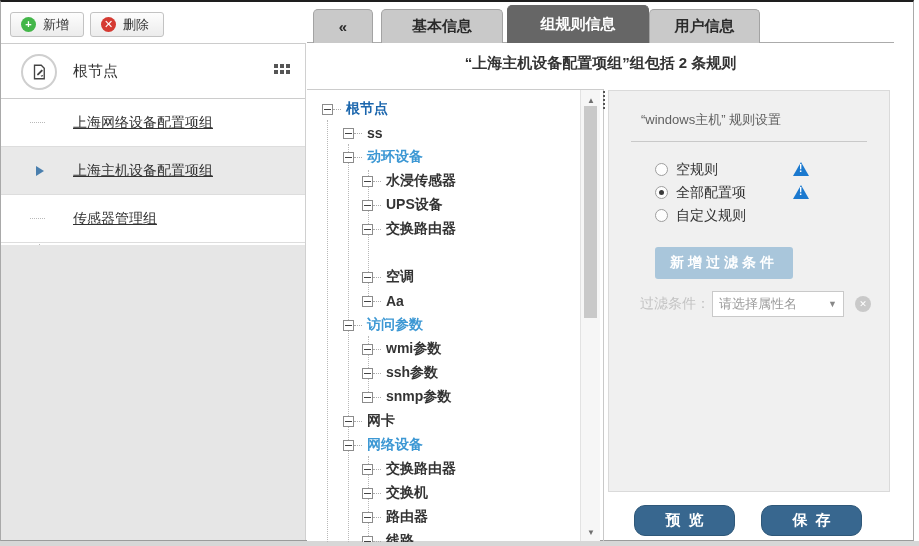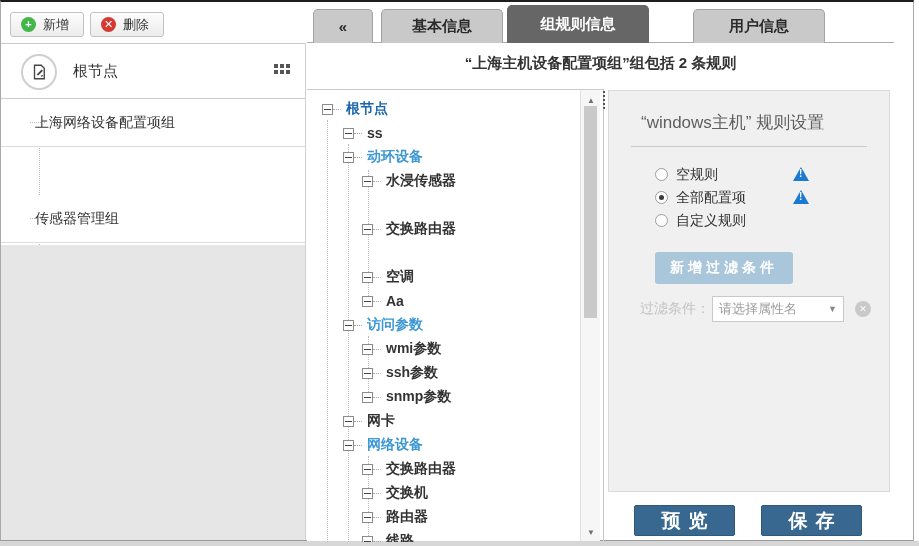--- a/index.html
+++ b/index.html
@@ -27,21 +27,21 @@
              border-top:1px solid #ccc; border-bottom:1px solid #ccc; display:flex; align-items:center; }
   .sb-circle { position:absolute; left:20px; top:10px; width:36px; height:36px; border-radius:50%;
                border:2px solid #cfcfcf; background:#fff; display:flex; align-items:center; justify-content:center; }
   .sb-root-label { position:absolute; left:72px; font-size:15px; color:#333; }
   .grid-icon { position:absolute; right:14px; top:20px; width:17px; height:11px;
                display:grid; grid-template-columns:repeat(3,4px); grid-template-rows:repeat(2,4px); gap:2px; cursor:pointer; }
   .grid-icon i { background:#555; }
   .sb-guide { position:absolute; left:38px; top:56px; height:146px; width:0; border-left:1px dotted #b9b9b9; }
   .sb-item { position:absolute; left:0; right:0; height:48px; background:#fff; border-bottom:1px solid #ddd;
              display:flex; align-items:center; cursor:pointer; }
-  .sb-item .lbl { margin-left:34px; font-size:14px; color:#333; }
+  .sb-item .lbl { margin-left:72px; font-size:14px; color:#333;text-decoration:underline; }
   .sb-item.sel { background:#e9e9e9; }
   .sb-stub { position:absolute; left:29px; width:15px; border-top:1px dotted #b9b9b9; }
   .sb-arrow { position:absolute; left:35px; width:0; height:0; border-left:8px solid #4a7fae;
               border-top:5px solid transparent; border-bottom:5px solid transparent; }
   .sb-filler { position:absolute; top:202px; bottom:0; left:0; right:0; background:#e6e6e6; }
 
   
   .tab-underline { position:absolute; top:40px; left:306px; width:587px; height:0; border-bottom:1px solid #ababab; }
   .tab { position:absolute; top:7px; height:34px; background:#c9c9c9; border:1px solid #a3a3a3; border-bottom:none;
          border-radius:5px 5px 0 0; font-size:15px; font-weight:bold; color:#2b2b2b;
@@ -70,21 +70,21 @@
                   display:flex; align-items:center; justify-content:center; cursor:pointer; }
   .tscroll .up { top:2px; } .tscroll .down { bottom:2px; }
   .tscroll .thumb { position:absolute; top:16px; left:3px; width:13px; height:212px; background:#c9c9c9; cursor:pointer; }
 
   
   .divider { position:absolute; top:87px; left:602px; width:1px; height:453px; background:#c9c9c9; }
   .div-handle { position:absolute; top:89px; left:602px; width:3px; height:18px; border-left:2px dotted #555; cursor:col-resize; }
 
   
   .card { position:absolute; top:88px; left:607px; width:282px; height:402px; background:#f0f0f0; border:1px solid #dadada; }
-  .card-title { margin:20px 24px 0 32px; font-size:17px; color:#5f5f5f; padding-bottom:12px; }
+  .card-title { margin:20px 24px 0 32px; font-size:13px; color:#5f5f5f; padding-bottom:12px; }
   .card-title-wrap { border-bottom:1px solid #c9c9c9; margin:0 22px; }
   .radio-group { margin:16px 16px 0 46px; }
   .radio-row { display:flex; align-items:center; height:23px; width:170px; position:relative; cursor:pointer; }
   .radio { width:13px; height:13px; border-radius:50%; border:1px solid #9e9e9e; background:#fdfdfd; position:relative; flex:none; }
   .radio.sel::after { content:""; position:absolute; left:3px; top:3px; width:5px; height:5px; border-radius:50%; background:#3a3a3a; }
   .radio-label { margin-left:8px; font-size:14px; color:#333; }
   .warn-tri { position:absolute; left:138px; top:4px; width:0; height:0;
               border-left:8px solid transparent; border-right:8px solid transparent; border-bottom:14px solid #1b79cf; }
   .warn-tri::after { content:"!"; position:absolute; left:-2px; top:2px; color:#fff; font-size:10px; font-weight:bold; line-height:1; }
   .add-filter-btn { margin:20px 0 0 46px; display:inline-block; padding:7px 15px; background:#a9c6db; color:#fff;
@@ -93,21 +93,21 @@
   .filter-label { font-size:14px; color:#c3c3c3; }
   .fselect { width:132px; height:26px; border:1px solid #c9c9c9; background:#fff; display:flex; align-items:center;
              justify-content:space-between; padding:0 6px; margin-left:2px; cursor:pointer; }
   .fselect .ph { color:#9a9a9a; font-size:13px; white-space:nowrap; }
   .fselect .car { color:#888; font-size:9px; }
   .circle-x { margin-left:11px; width:16px; height:16px; border-radius:50%; background:#c9c9c9; color:#fff;
               font-size:9px; font-weight:bold; display:flex; align-items:center; justify-content:center; cursor:pointer; }
 
   
   .action-btn { position:absolute; top:503px; width:101px; height:31px; background:#38678f; color:#fff;
-                border:1px solid #2f5879; border-radius:2px; font-size:19px; font-weight:bold;
+                border:1px solid #2f5879; border-radius:11px; font-size:15px; font-weight:bold;
                 letter-spacing:8px; text-indent:8px; display:flex; align-items:center; justify-content:center; cursor:pointer; }
   .btn-preview { left:633px; }
   .btn-save { left:760px; }
 </style>
 </head>
 <body>
 
 <div class="screen">
   <div class="app">
 
@@ -140,38 +140,42 @@
             <i></i>
             <i></i>
           </span>
       </div>
       <div class="sb-guide"></div>
 
       <div class="sb-item" style="top:56px">
         <span class="sb-stub"></span>
         <span class="lbl">上海网络设备配置项组</span>
       </div>
+      <div class="sb-item sel" style="top:104px">
+        <span class="sb-arrow"></span>
+        <span class="lbl">上海主机设备配置项组</span>
+      </div>
       <div class="sb-item" style="top:152px">
         <span class="sb-stub"></span>
         <span class="lbl">传感器管理组</span>
       </div>
       <div class="sb-filler"></div>
     </div>
 
     <div class="tab-underline"></div>
     <div class="tab" style="left:312px;width:60px">
       <span>«</span>
     </div>
     <div class="tab" style="left:380px;width:122px">
       <span>基本信息</span>
     </div>
     <div class="tab active" style="left:506px;width:142px">
       <span>组规则信息</span>
     </div>
-    <div class="tab" style="left:692px;width:132px">
+    <div class="tab" style="left:648px;width:111px">
       <span>用户信息</span>
     </div>
 
     <div class="content-title">“上海主机设备配置项组”组包括 2 条规则</div>
 
     <div class="tree-top-border"></div>
     <div class="tree-panel">
       <div class="vguide" style="left:20px;top:30px;height:422px"></div>
       <div class="vguide" style="left:41px;top:54px;height:398px"></div>
       <div class="vguide" style="left:61px;top:80px;height:132px"></div>
@@ -191,20 +195,25 @@
       <div class="trow lv1" style="top:55px">
           <span class="tbox"></span>
           <span class="tstub"></span>
           <span class="tlabel t-blue">动环设备</span>
         </div>
       <div class="trow lv2" style="top:79px">
           <span class="tbox"></span>
           <span class="tstub"></span>
           <span class="tlabel t-black">水浸传感器</span>
         </div>
+      <div class="trow lv2" style="top:103px">
+          <span class="tbox"></span>
+          <span class="tstub"></span>
+          <span class="tlabel t-black">UPS设备</span>
+        </div>
       <div class="trow lv2" style="top:127px">
           <span class="tbox"></span>
           <span class="tstub"></span>
           <span class="tlabel t-black">交换路由器</span>
         </div>
       <div class="trow lv2" style="top:175px">
           <span class="tbox"></span>
           <span class="tstub"></span>
           <span class="tlabel t-black">空调</span>
         </div>

